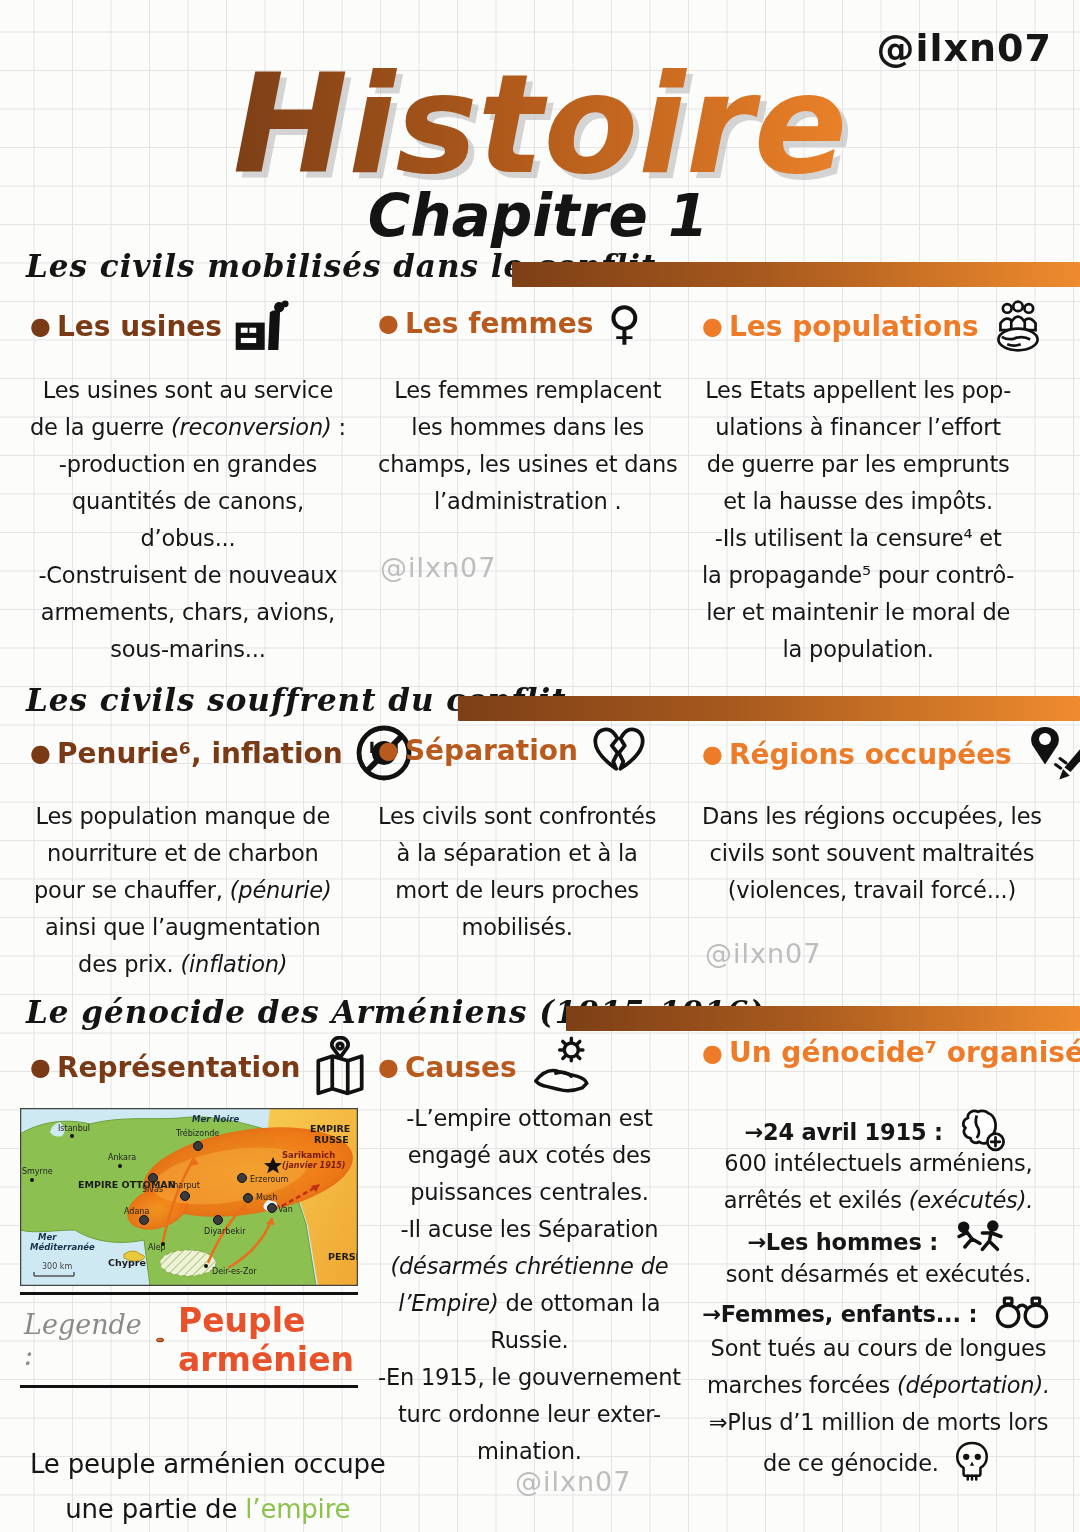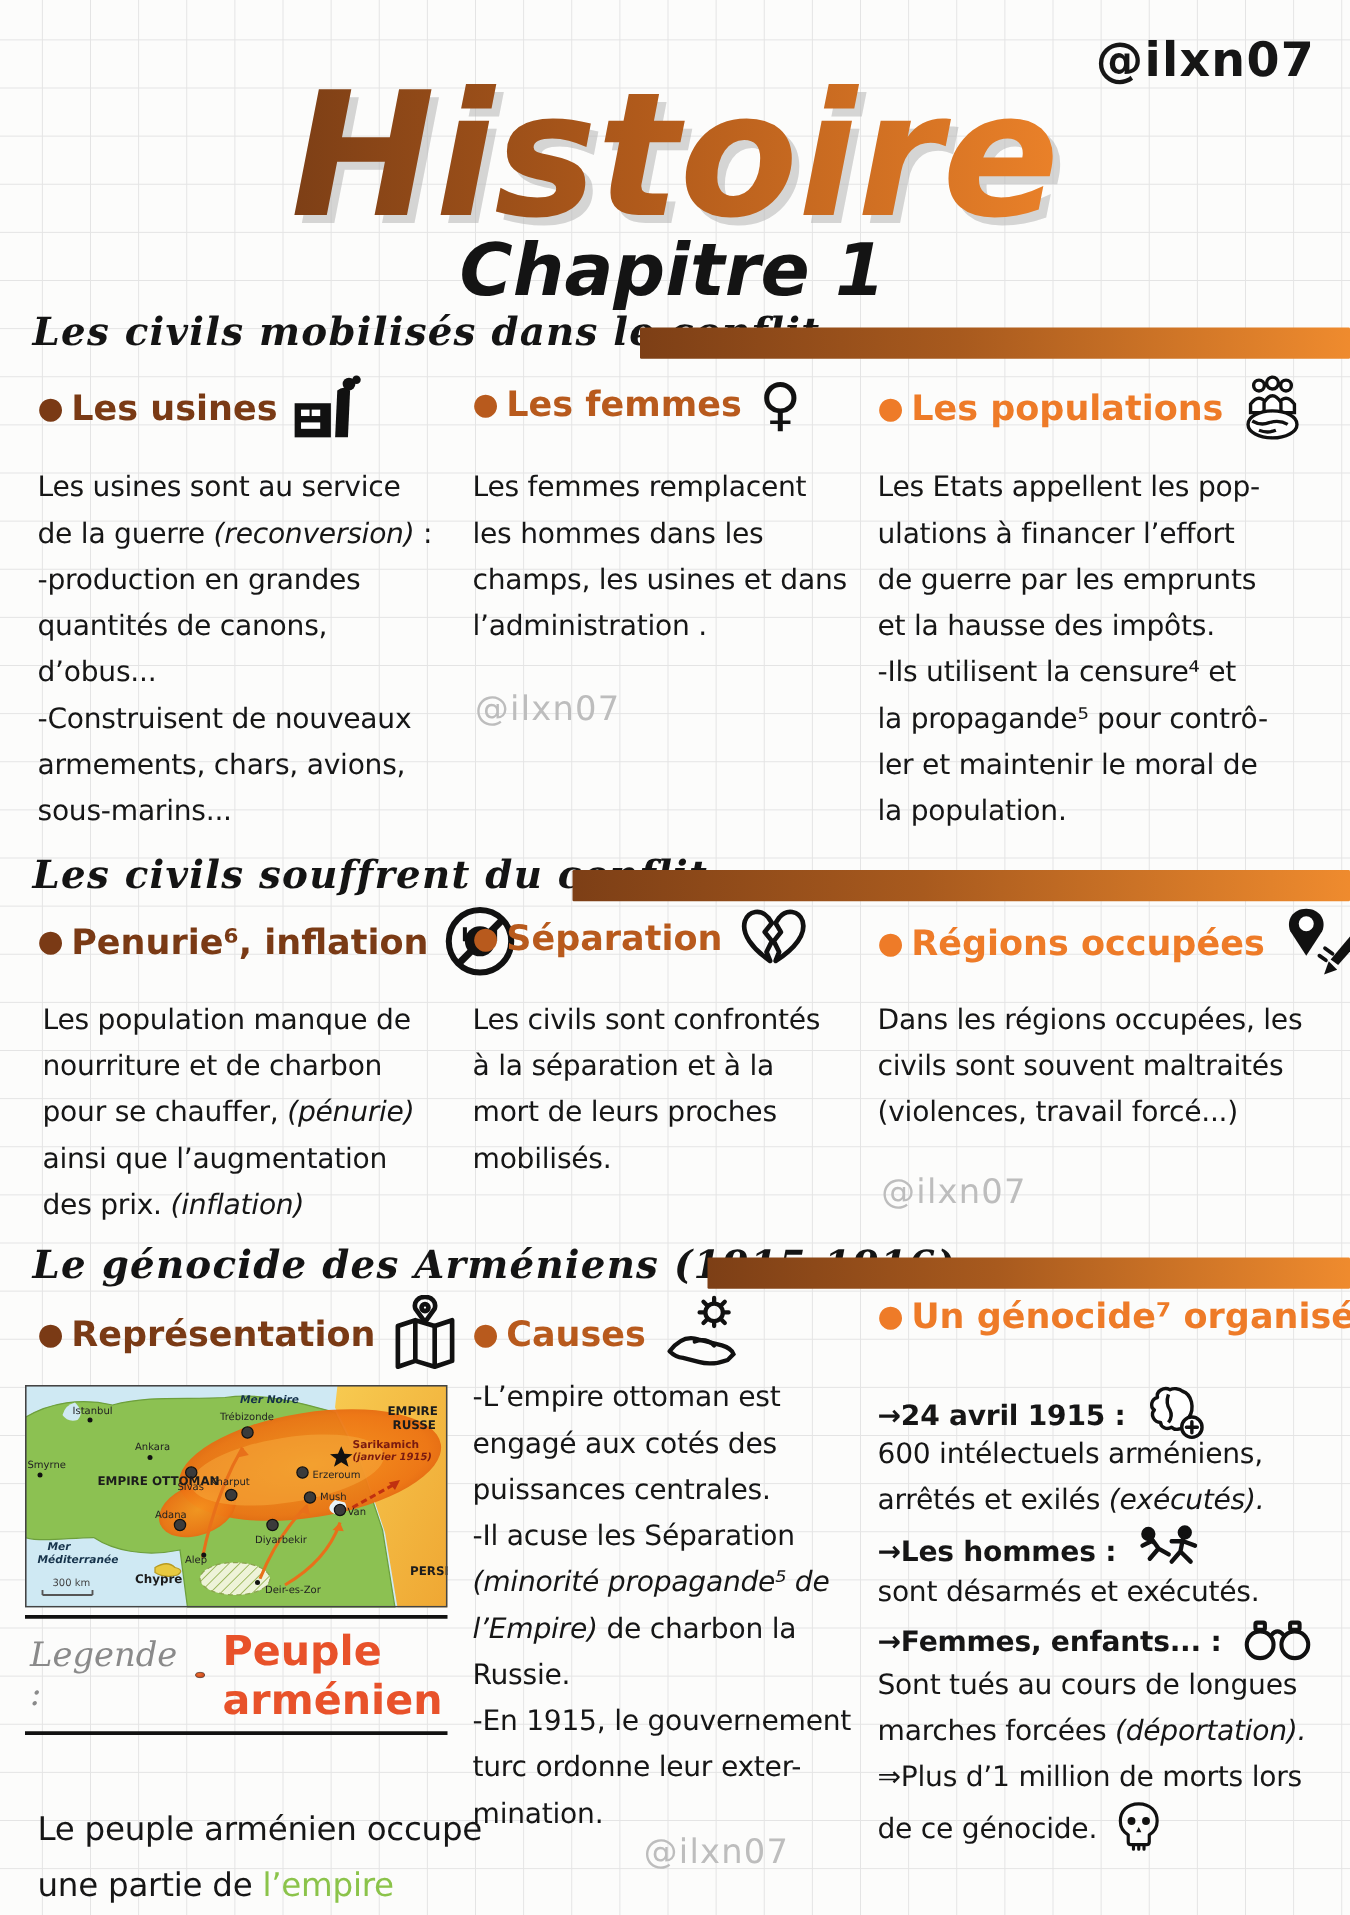--- a/index.html
+++ b/index.html
@@ -11,21 +11,21 @@
   .wm{position:absolute;color:#bdbdbd;font-size:27px;font-weight:500;letter-spacing:1px;}
   .wm-top{position:absolute;color:#161616;font-size:38px;font-weight:600;letter-spacing:1px;}
   .script{font-family:"DejaVu Serif",serif;font-style:italic;font-weight:700;font-size:31px;color:#141414;letter-spacing:1px;white-space:nowrap;}
   .bar{position:absolute;height:25px;background:linear-gradient(90deg,#7d3f16,#a85a1e 45%,#ef8b2e);border-radius:1px;}
   .col-head{position:absolute;font-weight:700;font-size:28px;white-space:nowrap;display:flex;align-items:center;gap:6px;}
   .col-head .bullet{font-size:24px;line-height:1;}
   .c1{color:#7a3a15;} .c2{color:#b85a1d;} .c3{color:#ee7b28;}
   .hicon{display:inline-flex;vertical-align:middle;margin-left:6px;}
   .female-glyph{font-size:46px;font-weight:700;color:#111;line-height:1;margin-left:8px;}
   .lines{position:absolute;color:#161616;}
-  .tl{height:37px;line-height:37px;font-size:22.5px;white-space:nowrap;letter-spacing:-0.2px;}
+  .tl{height:37px;line-height:37px;font-size:22.5px;white-space:nowrap;letter-spacing:-0.2px;text-align:center;}
   .big .tl{height:45px;line-height:45px;font-size:26px;}
   .it{font-style:italic;}
   .b{font-weight:700;}
   .green{color:#8bc34a;}
   .yellow{color:#f0b429;}
   .inline-icon{display:inline-flex;vertical-align:middle;margin:0 4px 6px 8px;}
   .legend{position:absolute;display:flex;align-items:center;gap:14px;border-top:3px solid #111;border-bottom:3px solid #111;padding:6px 4px;}
   .leg-label{font-family:"DejaVu Serif",serif;font-style:italic;color:#8a8a8a;font-size:27px;}
   .leg-item{color:#e8522a;font-size:33px;font-weight:600;}
   svg text{font-family:"DejaVu Sans",sans-serif;}
@@ -319,22 +319,22 @@
   <div class="lines big" style="left:30px;top:1442px;">
       <div class="tl"><span>Le peuple arménien occupe</span></div>
       <div class="tl"><span>une partie de </span><span class="green">l’empire</span></div>
       <div class="tl"><span class="green">ottoman</span><span> et de la </span><span class="yellow">Russie</span><span>.</span></div>
     </div>
   <div class="lines" style="left:378px;top:1100px;">
       <div class="tl"><span>-L’empire ottoman est</span></div>
       <div class="tl"><span>engagé aux cotés des</span></div>
       <div class="tl"><span>puissances centrales.</span></div>
       <div class="tl"><span>-Il acuse les Séparation</span></div>
-      <div class="tl"><span class="it">(minorité propagande⁵ de</span></div>
-      <div class="tl"><span class="it">l’Empire)</span><span> de charbon la</span></div>
+      <div class="tl"><span class="it">(désarmés chrétienne de</span></div>
+      <div class="tl"><span class="it">l’Empire)</span><span> de ottoman la</span></div>
       <div class="tl"><span>Russie.</span></div>
       <div class="tl"><span>-En 1915, le gouvernement</span></div>
       <div class="tl"><span>turc ordonne leur exter-</span></div>
       <div class="tl"><span>mination.</span></div>
     </div>
   <div class="wm" style="left:515px;top:1466px;">@ilxn07</div>
   <div class="lines" style="left:702px;top:1108px;">
       <div class="tl"><span class="b">→24 avril 1915 : </span><span class="inline-icon">
       <svg width="50" height="45" viewBox="0 0 40 36" fill="#fff" stroke="#111" stroke-width="2.2" stroke-linejoin="round">
         <path d="M16 3 c-4 -2 -9 1 -8 5 c-4 1 -5 6 -2 8 c-3 3 0 8 4 8 c0 3 4 5 7 3 c2 2 6 2 8 -1 l3 -5 c4 -6 2 -15 -4 -17 c-2 -2 -6 -2 -8 -1 z"></path>

